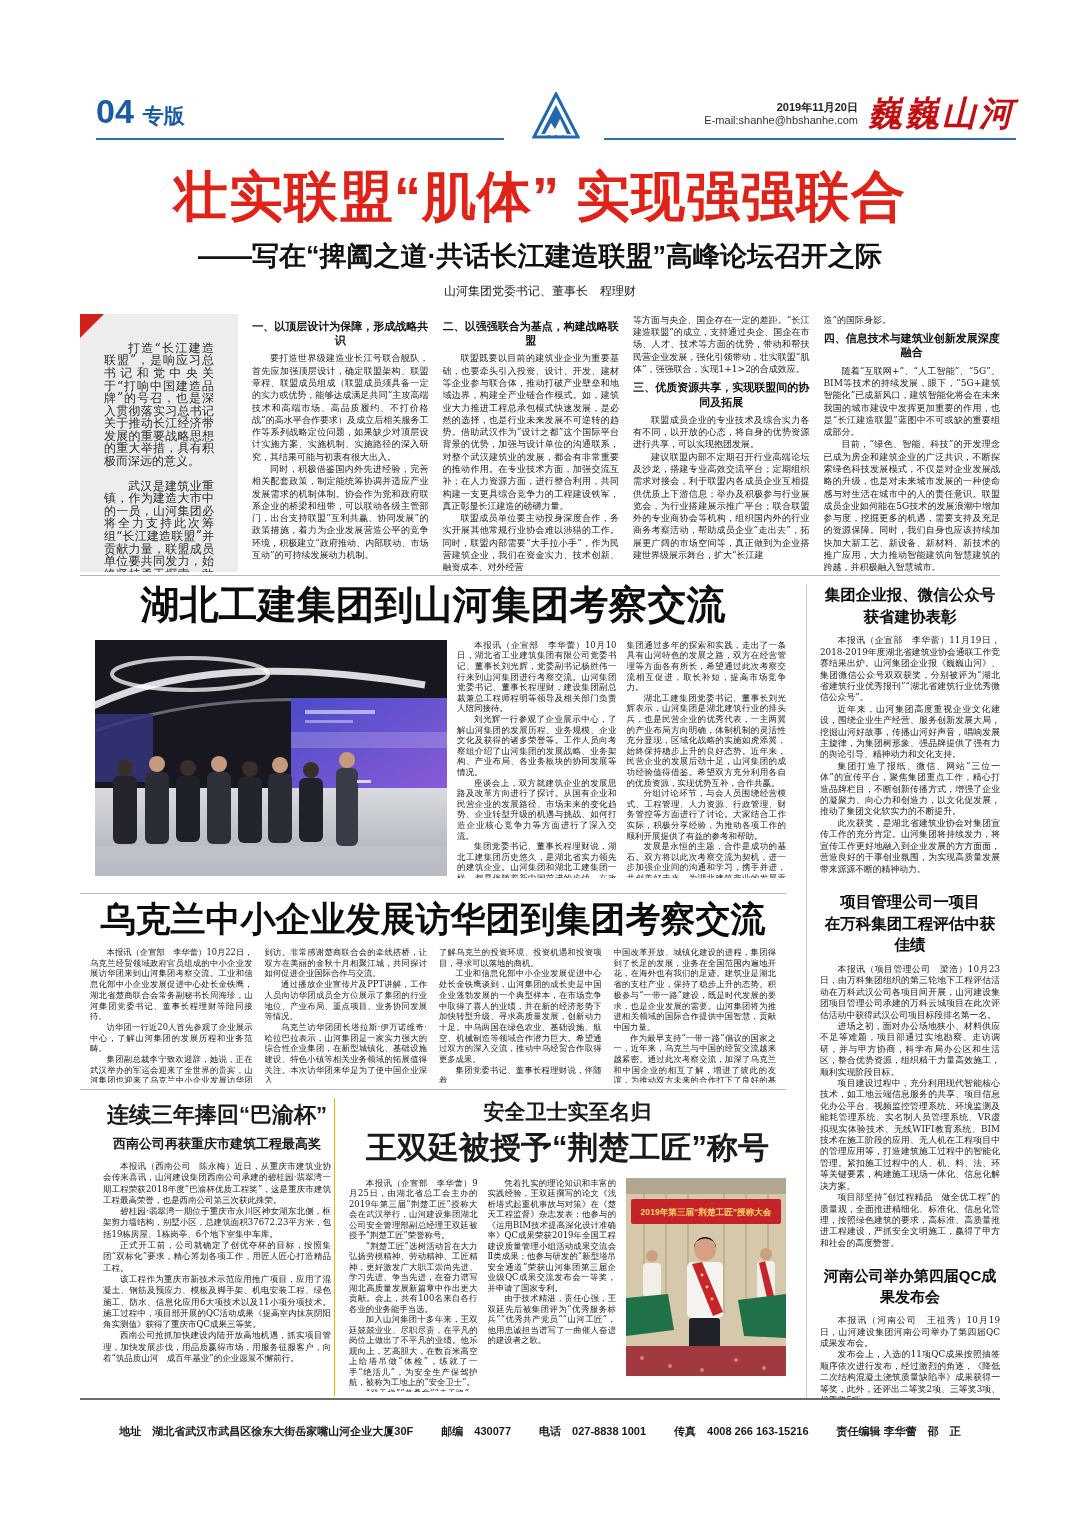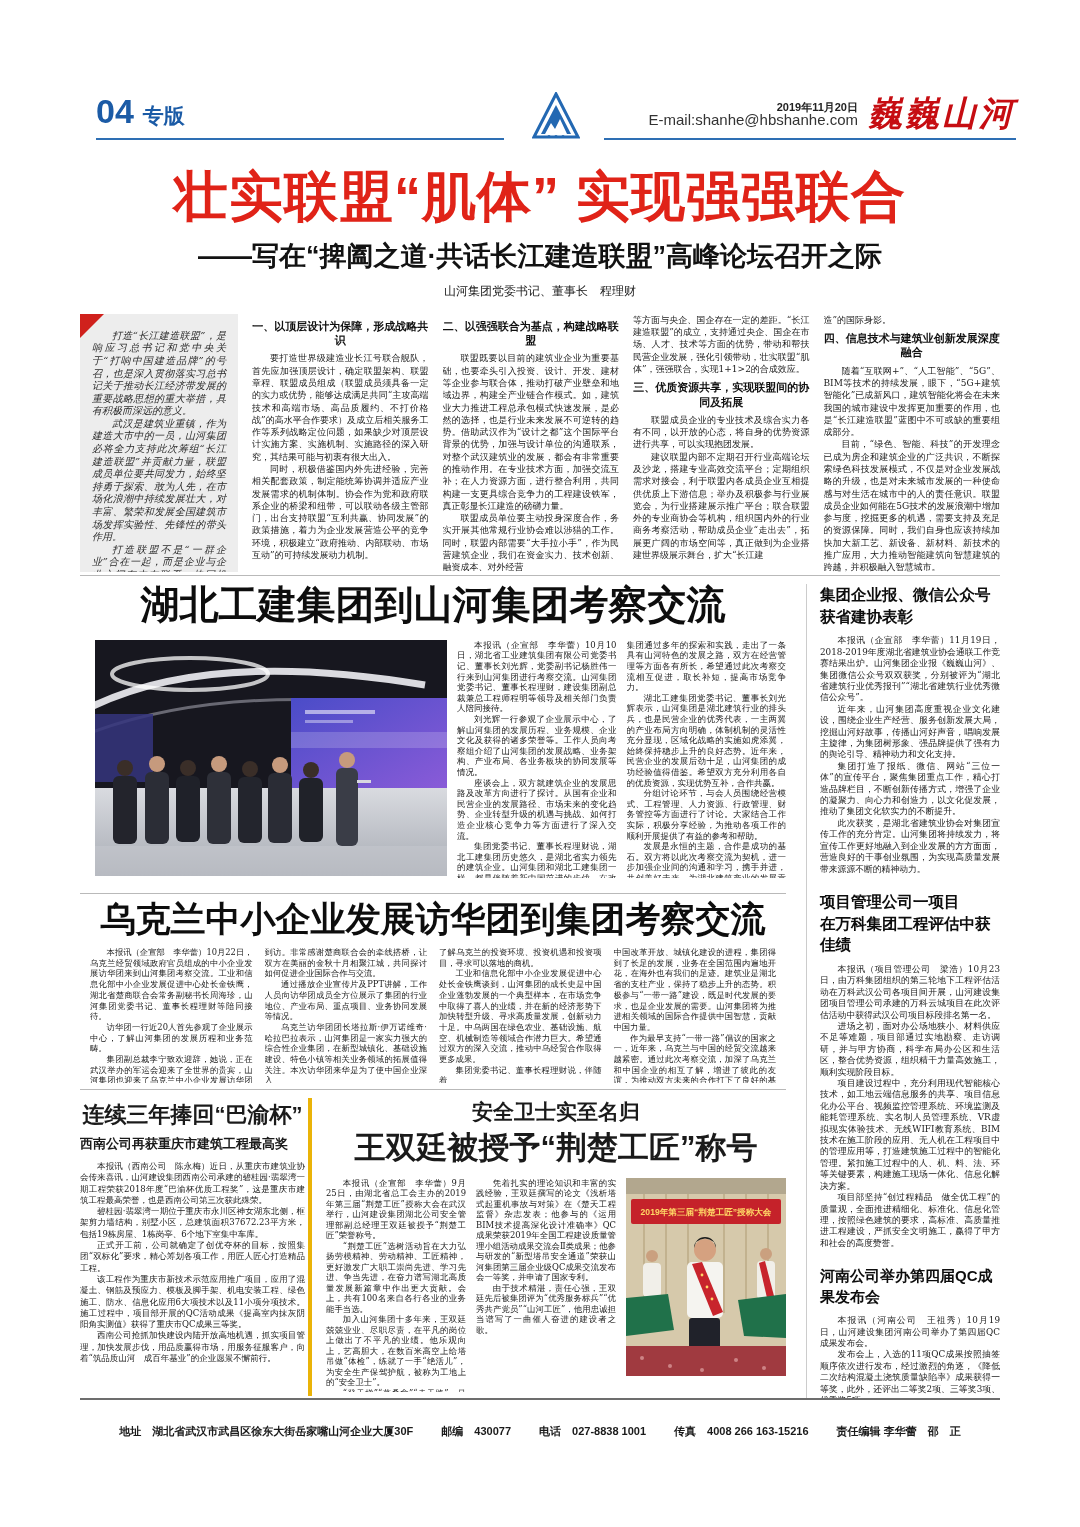--- a/index.html
+++ b/index.html
@@ -10,31 +10,31 @@
   .mh-left{position:absolute;left:0;top:0;display:flex;align-items:flex-end;gap:9px;color:#1b5ba6;}
   .mh-pageno{font:700 34px/1 "Liberation Sans",sans-serif;}
   .mh-section{font:700 21px/1 "Liberation Sans",sans-serif;padding-bottom:2px;}
   .mh-rule{position:absolute;bottom:0;height:2px;background:#2e6fb4;}
   .mh-rule.l{left:0;width:408px;}
   .mh-rule.r{right:0;width:412px;}
   .mh-logo{position:absolute;left:436px;top:-2px;width:48px;height:48px;}
   .mh-right{position:absolute;right:0;top:2px;display:flex;align-items:center;gap:10px;}
   .mh-dates{text-align:right;font-family:"Liberation Sans",sans-serif;color:#222;}
   .mh-date{font-size:11px;font-weight:700;line-height:13px;}
-  .mh-mail{font-size:15px;line-height:12px;color:#333;}
+  .mh-mail{font-size:11px;line-height:12px;color:#333;}
   .mh-paper{font:900 34px/1 "DejaVu Serif",serif;font-style:italic;color:#c60d12;letter-spacing:3px;}
   
   .lead{position:absolute;top:168px;left:80px;width:920px;}
   .h-lead{font:900 54px/1.05 "Liberation Sans",sans-serif;color:#e02318;text-align:center;letter-spacing:1px;margin:0;}
   .h-sub{font:700 27px/1.15 "Liberation Sans",sans-serif;color:#121212;text-align:center;margin:16px 0 0 0;}
   .h-byline{font:400 12px/1 "DejaVu Serif",serif;text-align:center;margin-top:13px;color:#222;}
   .lead-cols{display:flex;gap:14px;margin-top:17px;height:258px;}
   .intro-box{position:relative;width:158px;flex:0 0 158px;background:#ededed;padding:16px 12px 10px 12px;box-sizing:border-box;overflow:hidden;}
   .intro-corner{position:absolute;top:0;left:0;width:0;height:0;border-top:24px solid #d0211c;border-right:24px solid transparent;}
-  .intro-box p{margin:0;font-size:10px;line-height:12.6px;text-indent:2em;font-style:italic;color:#2b2b2b;text-align:justify;}
+  .intro-box p{margin:12px;font-size:12px;line-height:12.6px;text-indent:2em;color:#2b2b2b;text-align:justify;}
   .lead-col{flex:1 1 0;overflow:hidden;}
   .lead-col h4{font:700 11px/1.3 "Liberation Sans",sans-serif;text-align:center;margin:5px 0 5px 0;color:#111;}
   .lead-col p{margin:0;font-size:9px;line-height:12.3px;text-indent:2em;text-align:justify;}
   p.cont{text-indent:0 !important;}
   
   .rule{position:absolute;left:80px;height:1px;background:#b9b9b9;}
   
   .art2{position:absolute;top:584px;left:80px;width:706px;}
   .h2t{font:700 39px/1.1 "Liberation Sans",sans-serif;text-align:center;margin:0 0 13px 0;color:#0d0d0d;}
   .art2-body{display:flex;gap:10px;padding-left:15px;height:238px;}
@@ -42,36 +42,36 @@
   .art2 .col{flex:1 1 0;overflow:hidden;}
   .art2 .col p{margin:0;font-size:8.5px;line-height:10.6px;text-indent:2em;text-align:justify;}
   
   .art3{position:absolute;top:900px;left:80px;width:706px;}
   .h3t{font:700 35px/38px "Liberation Sans",sans-serif;text-align:center;margin:0;color:#0d0d0d;}
   .art3-cols{display:flex;gap:12px;margin-top:9px;height:136px;padding:0 10px;}
   .art3-cols .col{flex:1 1 0;overflow:hidden;}
   .art3-cols p{margin:0;font-size:8.3px;line-height:10.7px;text-indent:2em;text-align:justify;}
   
   .bottom{position:absolute;top:1098px;left:80px;width:706px;height:298px;display:flex;}
-  .bayu{flex:0 0 232px;padding-right:3px;border-right:4px solid #eab308;box-sizing:border-box;overflow:hidden;}
+  .bayu{flex:0 0 232px;padding-right:3px;border-right:1px solid #eab308;box-sizing:border-box;overflow:hidden;margin-left:23px;}
   .bayu-t1{font:700 22px/1.2 "Liberation Sans",sans-serif;text-align:center;margin:4px 0 0 0;}
-  .bayu-t2{font:700 13px/1.2 "Liberation Sans",sans-serif;text-align:left;margin:8px 0 9px 0;}
+  .bayu-t2{font:700 13px/1.2 "Liberation Sans",sans-serif;text-align:center;margin:8px 0 9px 0;}
   .bayu p{margin:0;font-size:8.5px;line-height:11.3px;text-indent:2em;text-align:justify;}
   .wang{flex:1 1 0;padding-left:14px;overflow:hidden;}
   .wang-kicker{font:700 21px/1.1 "Liberation Sans",sans-serif;text-align:center;margin:2px 0 0 0;}
   .wang-head{font:700 31px/1.15 "Liberation Sans",sans-serif;text-align:center;margin:7px 0 0 0;}
   .wang-body{display:flex;gap:10px;margin-top:12px;height:214px;}
   .wang-body .col{flex:1 1 0;overflow:hidden;}
   .wang-body p{margin:0;font-size:8.4px;line-height:10.5px;text-indent:2em;text-align:justify;}
   .photo2{flex:0 0 160px;width:160px;height:198px;}
   
   .sidebar{position:absolute;top:584px;left:806px;width:194px;height:814px;border-left:1px solid #cccccc;
            padding-left:13px;box-sizing:border-box;overflow:hidden;}
   .sb-art{margin-bottom:16px;}
-  .sb-title{font:700 15.5px/1.4 "Liberation Sans",sans-serif;margin:0;color:#0d0d0d;}
+  .sb-title{font:700 15.5px/1.4 "Liberation Sans",sans-serif;text-align:center;margin:0;color:#0d0d0d;}
   .sb-title.small{font-size:15px;}
   .sb-body{margin-top:8px;}
   .sb-body p{margin:0;font-size:8.8px;line-height:11.4px;text-indent:2em;text-align:justify;}
   
   .footer{position:absolute;top:1398px;left:80px;width:920px;border-top:2px solid #6d6d6d;padding-top:25px;
           display:flex;justify-content:center;gap:28px;font:700 11px/1.2 "Liberation Sans",sans-serif;color:#1a1a1a;}
 </style>
 </head>
 <body>
 

